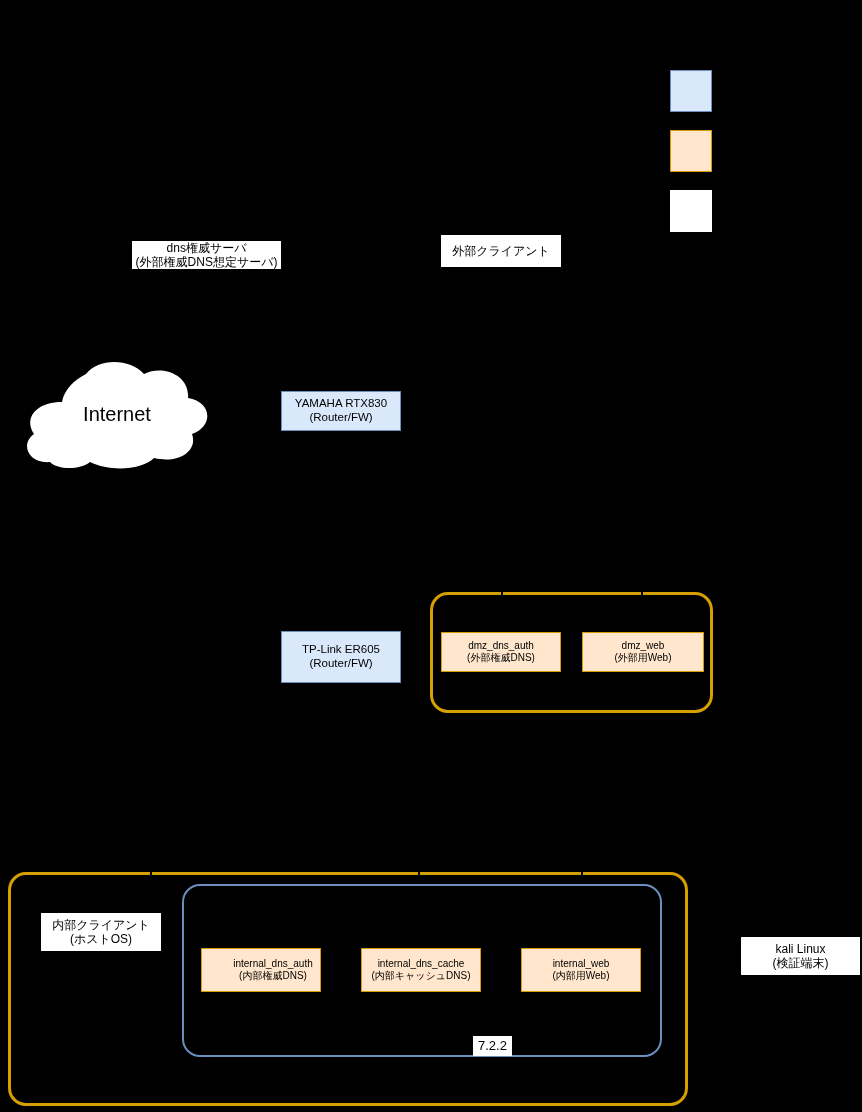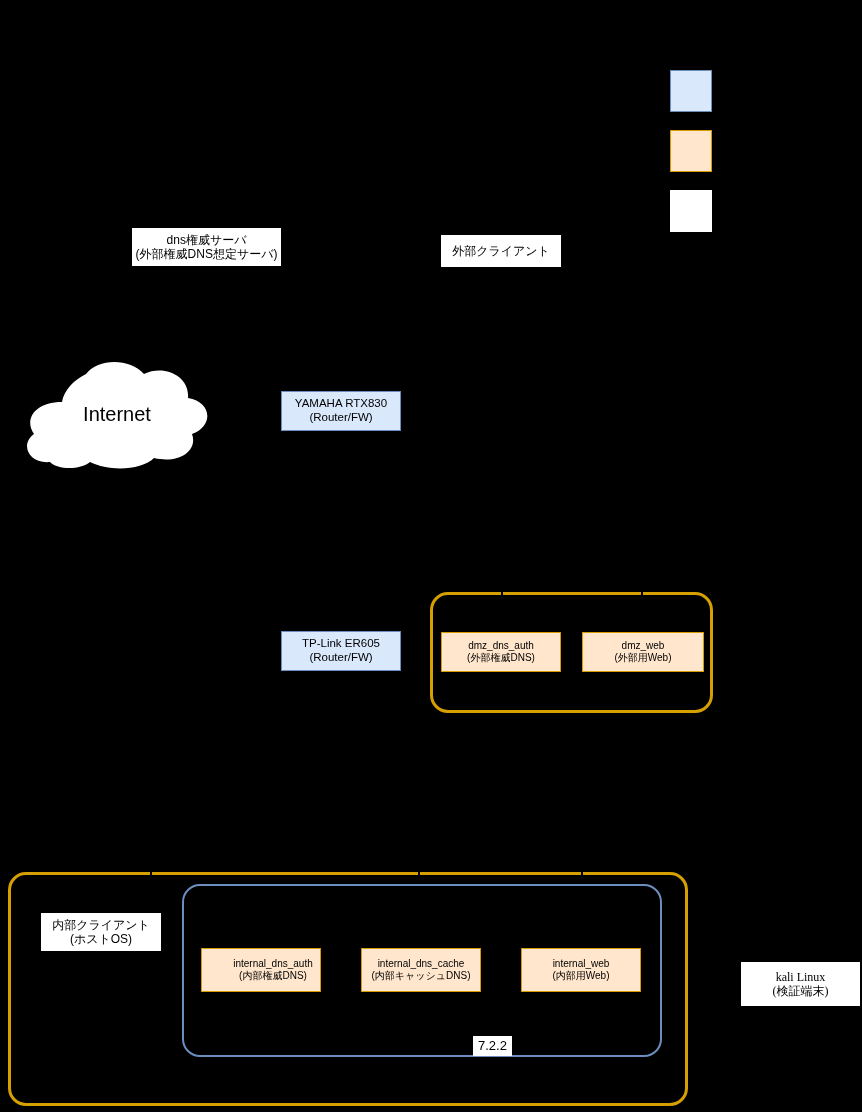--- a/index.html
+++ b/index.html
@@ -146,21 +146,21 @@
 
   <div class="legend-swatch blue" style="left:670px; top:70px;"></div>
   <div class="legend-label" style="left:722px; top:84px;"></div>
 
   <div class="legend-swatch orange" style="left:670px; top:130px;"></div>
   <div class="legend-label" style="left:722px; top:144px;"></div>
 
   <div class="legend-swatch white" style="left:670px; top:190px;"></div>
   <div class="legend-label" style="left:722px; top:204px;"></div>
 
-  <div class="node label-box" style="left:132px; top:228px; width:149px; height:38px;">
+  <div class="node label-box" style="left:132px; top:241px; width:149px; height:28px;">
     <span class="l1">dns権威サーバ</span>
     <span class="l2">(外部権威DNS想定サーバ)</span>
   </div>
 
   <div class="node label-box" style="left:421px; top:235px; width:120px; height:32px;margin-left:20px;">
     <span class="l1">外部クライアント</span>
   </div>
 
   <div id="internet-cloud">
     <svg width="198" height="112" viewBox="0 0 198 112">
@@ -193,21 +193,21 @@
   <div class="node box-orange" style="left:441px; top:632px; width:120px; height:40px;">
     <span class="l1">dmz_dns_auth</span>
     <span class="l2">(外部権威DNS)</span>
   </div>
 
   <div class="node box-orange" style="left:582px; top:632px; width:122px; height:40px;">
     <span class="l1">dmz_web</span>
     <span class="l2">(外部用Web)</span>
   </div>
 
-  <div class="node box-blue" style="left:281px; top:631px; width:120px; height:40px;">
+  <div class="node box-blue" style="left:281px; top:631px; width:120px; height:52px;">
     <span class="l1">TP-Link ER605</span>
     <span class="l2">(Router/FW)</span>
   </div>
 
   <div class="group yellow" style="left:8px; top:872px; width:680px; height:234px;"></div>
 
   <div class="group-label" style="left:60px; top:866px;"></div>
 
   <div class="connector" style="left:150px; top:868px; width:2px; height:8px;"></div>
   <div class="connector" style="left:418px; top:868px; width:2px; height:8px;"></div>
@@ -232,18 +232,18 @@
     <span class="l2">(内部キャッシュDNS)</span>
   </div>
 
   <div class="node box-orange" style="left:521px; top:948px; width:120px; height:44px;">
     <span class="l1">internal_web</span>
     <span class="l2">(内部用Web)</span>
   </div>
 
   <div class="tag" style="left:441px; top:1036px; width:35px;margin-left:32px;">7.2.2</div>
 
-  <div class="node label-box" style="left:741px; top:962px; width:119px; height:44px;font-family:Liberation Serif, serif;">
+  <div class="node label-box" style="left:741px; top:937px; width:119px; height:38px;">
     <span class="l1">kali Linux</span>
     <span class="l2">(検証端末)</span>
   </div>
 
 </div>
 
 </body></html>

